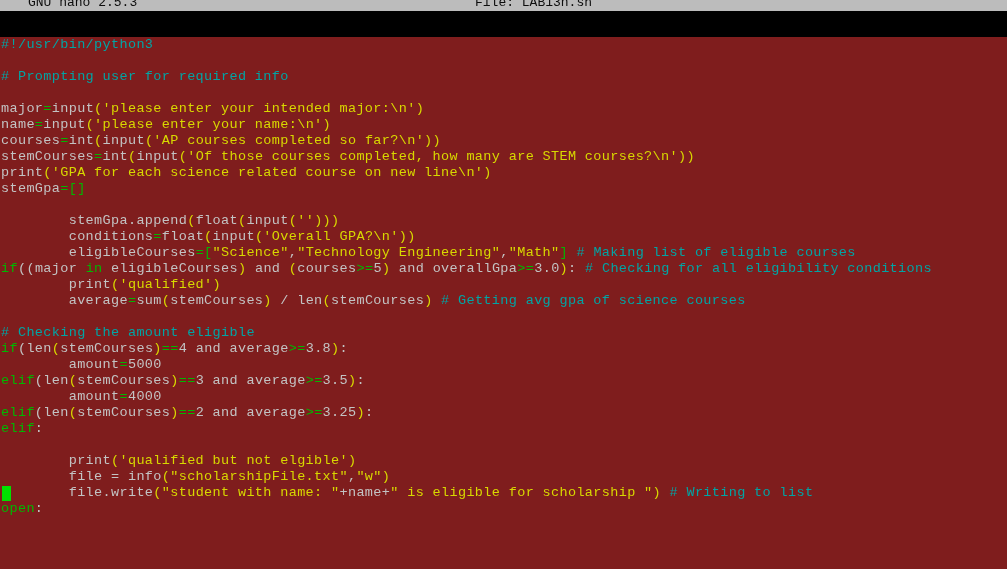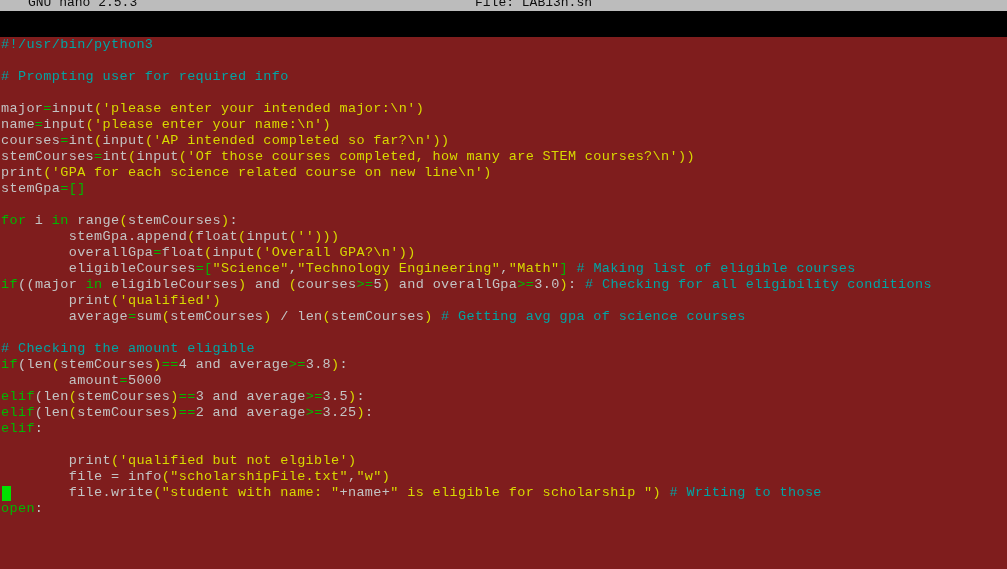--- a/index.html
+++ b/index.html
@@ -98,39 +98,39 @@
     <span class="tb-file">File: LAB13n.sh</span>
   </div>
 
   <div class="editor" id="editor">
       <div class="line"><span class="c-comment">#!/usr/bin/python3</span></div>
       <div class="line">&nbsp;</div>
       <div class="line"><span class="c-comment"># Prompting user for required info</span></div>
       <div class="line">&nbsp;</div>
       <div class="line"><span class="c-plain">major</span><span class="c-op">=</span><span class="c-plain">input</span><span class="c-punct">(</span><span class="c-string">'please enter your intended major:\n'</span><span class="c-punct">)</span></div>
       <div class="line"><span class="c-plain">name</span><span class="c-op">=</span><span class="c-plain">input</span><span class="c-punct">(</span><span class="c-string">'please enter your name:\n'</span><span class="c-punct">)</span></div>
-      <div class="line"><span class="c-plain">courses</span><span class="c-op">=</span><span class="c-plain">int</span><span class="c-punct">(</span><span class="c-plain">input</span><span class="c-punct">(</span><span class="c-string">'AP intended completed so far?\n'</span><span class="c-punct">))</span></div>
+      <div class="line"><span class="c-plain">courses</span><span class="c-op">=</span><span class="c-plain">int</span><span class="c-punct">(</span><span class="c-plain">input</span><span class="c-punct">(</span><span class="c-string">'AP courses completed so far?\n'</span><span class="c-punct">))</span></div>
       <div class="line"><span class="c-plain">stemCourses</span><span class="c-op">=</span><span class="c-plain">int</span><span class="c-punct">(</span><span class="c-plain">input</span><span class="c-punct">(</span><span class="c-string">'Of those courses completed, how many are STEM courses?\n'</span><span class="c-punct">))</span></div>
       <div class="line"><span class="c-plain">print</span><span class="c-punct">(</span><span class="c-string">'GPA for each science related course on new line\n'</span><span class="c-punct">)</span></div>
       <div class="line"><span class="c-plain">stemGpa</span><span class="c-op">=</span><span class="c-op">[]</span></div>
       <div class="line">&nbsp;</div>
-      <div class="line"><span class="c-keyword">for</span><span class="c-plain"> i </span><span class="c-keyword">in</span><span class="c-plain"> range</span><span class="c-punct">(</span><span class="c-plain">stemCourses</span><span class="c-punct">)</span><span class="c-plain">:</span></div>
       <div class="line"><span class="c-plain">        stemGpa.append</span><span class="c-punct">(</span><span class="c-plain">float</span><span class="c-punct">(</span><span class="c-plain">input</span><span class="c-punct">(</span><span class="c-string">''</span><span class="c-punct">)))</span></div>
-      <div class="line"><span class="c-plain">        overallGpa</span><span class="c-op">=</span><span class="c-plain">float</span><span class="c-punct">(</span><span class="c-plain">input</span><span class="c-punct">(</span><span class="c-string">'Overall GPA?\n'</span><span class="c-punct">))</span></div>
+      <div class="line"><span class="c-plain">        conditions</span><span class="c-op">=</span><span class="c-plain">float</span><span class="c-punct">(</span><span class="c-plain">input</span><span class="c-punct">(</span><span class="c-string">'Overall GPA?\n'</span><span class="c-punct">))</span></div>
       <div class="line"><span class="c-plain">        eligibleCourses</span><span class="c-op">=</span><span class="c-op">[</span><span class="c-string">"Science"</span><span class="c-plain">,</span><span class="c-string">"Technology Engineering"</span><span class="c-plain">,</span><span class="c-string">"Math"</span><span class="c-op">]</span><span class="c-plain"> </span><span class="c-comment"># Making list of eligible courses</span></div>
       <div class="line"><span class="c-keyword">if</span><span class="c-plain">((</span><span class="c-plain">major </span><span class="c-keyword">in</span><span class="c-plain"> eligibleCourses</span><span class="c-punct">)</span><span class="c-plain"> and </span><span class="c-punct">(</span><span class="c-plain">courses</span><span class="c-op">&gt;=</span><span class="c-plain">5</span><span class="c-punct">)</span><span class="c-plain"> and overallGpa</span><span class="c-op">&gt;=</span><span class="c-plain">3.0</span><span class="c-punct">)</span><span class="c-plain">: </span><span class="c-comment"># Checking for all eligibility conditions</span></div>
       <div class="line"><span class="c-plain">        print</span><span class="c-punct">(</span><span class="c-string">'qualified'</span><span class="c-punct">)</span></div>
       <div class="line"><span class="c-plain">        average</span><span class="c-op">=</span><span class="c-plain">sum</span><span class="c-punct">(</span><span class="c-plain">stemCourses</span><span class="c-punct">)</span><span class="c-plain"> / len</span><span class="c-punct">(</span><span class="c-plain">stemCourses</span><span class="c-punct">)</span><span class="c-plain"> </span><span class="c-comment"># Getting avg gpa of science courses</span></div>
       <div class="line">&nbsp;</div>
       <div class="line"><span class="c-comment"># Checking the amount eligible</span></div>
       <div class="line"><span class="c-keyword">if</span><span class="c-plain">(</span><span class="c-plain">len</span><span class="c-punct">(</span><span class="c-plain">stemCourses</span><span class="c-punct">)</span><span class="c-op">==</span><span class="c-plain">4 and average</span><span class="c-op">&gt;=</span><span class="c-plain">3.8</span><span class="c-punct">)</span><span class="c-plain">:</span></div>
       <div class="line"><span class="c-plain">        amount</span><span class="c-op">=</span><span class="c-plain">5000</span></div>
       <div class="line"><span class="c-keyword">elif</span><span class="c-plain">(</span><span class="c-plain">len</span><span class="c-punct">(</span><span class="c-plain">stemCourses</span><span class="c-punct">)</span><span class="c-op">==</span><span class="c-plain">3 and average</span><span class="c-op">&gt;=</span><span class="c-plain">3.5</span><span class="c-punct">)</span><span class="c-plain">:</span></div>
+      <div class="line"><span class="c-plain">        amount</span><span class="c-op">=</span><span class="c-plain">4000</span></div>
       <div class="line"><span class="c-keyword">elif</span><span class="c-plain">(</span><span class="c-plain">len</span><span class="c-punct">(</span><span class="c-plain">stemCourses</span><span class="c-punct">)</span><span class="c-op">==</span><span class="c-plain">2 and average</span><span class="c-op">&gt;=</span><span class="c-plain">3.25</span><span class="c-punct">)</span><span class="c-plain">:</span></div>
       <div class="line"><span class="c-keyword">elif</span><span class="c-plain">:</span></div>
       <div class="line">&nbsp;</div>
       <div class="line"><span class="c-plain">        print</span><span class="c-punct">(</span><span class="c-string">'qualified but not elgible'</span><span class="c-punct">)</span></div>
       <div class="line"><span class="c-plain">        file = info</span><span class="c-punct">(</span><span class="c-string">"scholarshipFile.txt"</span><span class="c-plain">,</span><span class="c-string">"w"</span><span class="c-punct">)</span></div>
-      <div class="line"><span class="cursor-block"></span><span class="c-plain">        file.write</span><span class="c-punct">(</span><span class="c-string">"student with name: "</span><span class="c-plain">+name+</span><span class="c-string">" is eligible for scholarship "</span><span class="c-punct">)</span><span class="c-plain"> </span><span class="c-comment"># Writing to those</span></div>
+      <div class="line"><span class="cursor-block"></span><span class="c-plain">        file.write</span><span class="c-punct">(</span><span class="c-string">"student with name: "</span><span class="c-plain">+name+</span><span class="c-string">" is eligible for scholarship "</span><span class="c-punct">)</span><span class="c-plain"> </span><span class="c-comment"># Writing to list</span></div>
       <div class="line"><span class="c-keyword">open</span><span class="c-plain">:</span></div>
     </div>
 
 </div>
 
 </body></html>

